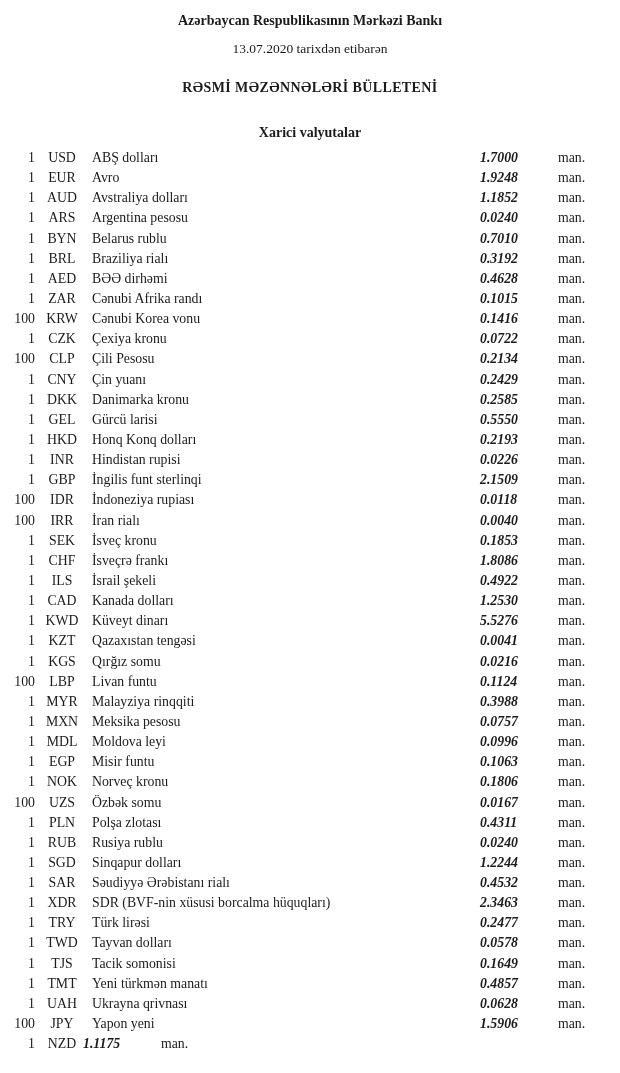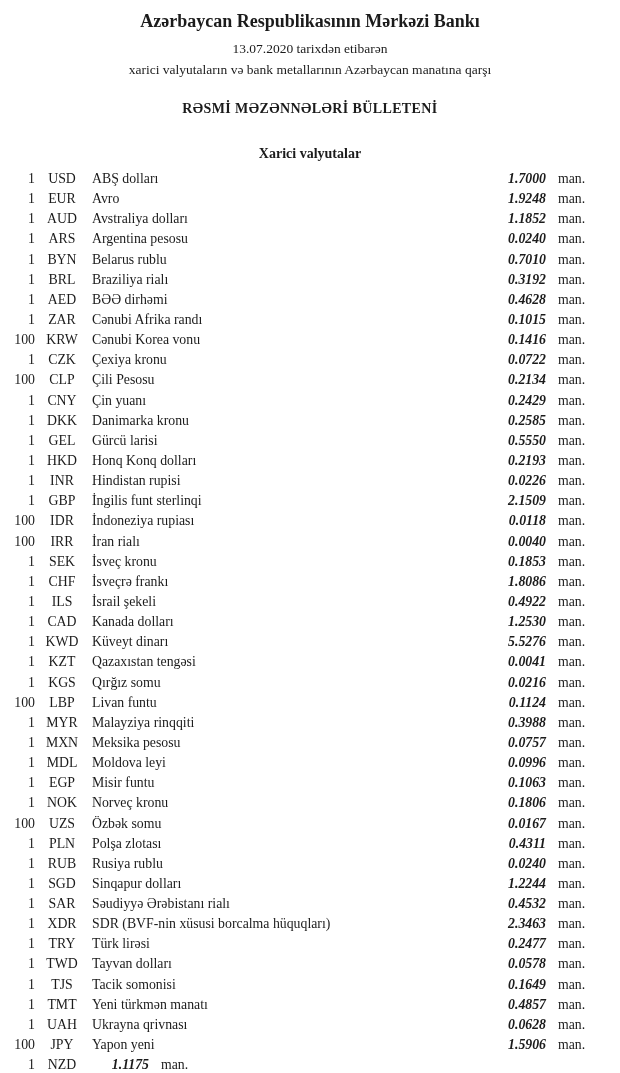--- a/index.html
+++ b/index.html
@@ -11,21 +11,21 @@
   .page {
     width: 620px;
     height: 1073px;
     box-sizing: border-box;
     padding-top: 7px;
     overflow: hidden;
     background: #ffffff;
   }
   .header { text-align: center; }
   .title {
-    font-size: 18px;
+    font-size: 14px;
     font-weight: bold;
     line-height: 22px;
     margin: 3px 0 7px 0;
   }
   .date-line {
     font-size: 13.5px;
     line-height: 19px;
     margin: 1px 0;
   }
   .subtitle {
@@ -53,32 +53,31 @@
   .row {
     display: flex;
     align-items: baseline;
     height: 20.15px;
     font-size: 13.8px;
     white-space: nowrap;
   }
   .qty  { flex: none; width: 31px; text-align: right; }
   .code { flex: none; width: 42px; text-align: center; margin-left: 6px; }
   .name { flex: 1; margin-left: 9px; overflow: hidden; }
-  .rate { flex: none; width: 66px; text-align: right; font-weight: bold; font-style: italic; }
+  .rate { flex: none; width: 66px; font-weight: bold; font-style: italic; }
   .unit { flex: none; width: 38px; margin-left: 12px; text-align: left; }
 </style>
 </head>
 <body>
 
 <div class="page">
 
   <div class="header">
     <div class="title">Azərbaycan Respublikasının Mərkəzi Bankı</div>
     <div class="date-line">13.07.2020 tarixdən etibarən</div>
-    <div class="subtitle">xarici valyutaların və bank metallarının Azərbaycan manatına qarşı</div>
     <div class="bulletin">RƏSMİ MƏZƏNNƏLƏRİ BÜLLETENİ</div>
   </div>
 
   <div class="section-title">Xarici valyutalar</div>
 
   <div class="rows" id="rows">
   <div class="row">
     <span class="qty">1</span>
     <span class="code">USD</span>
     <span class="name">ABŞ dolları</span>

